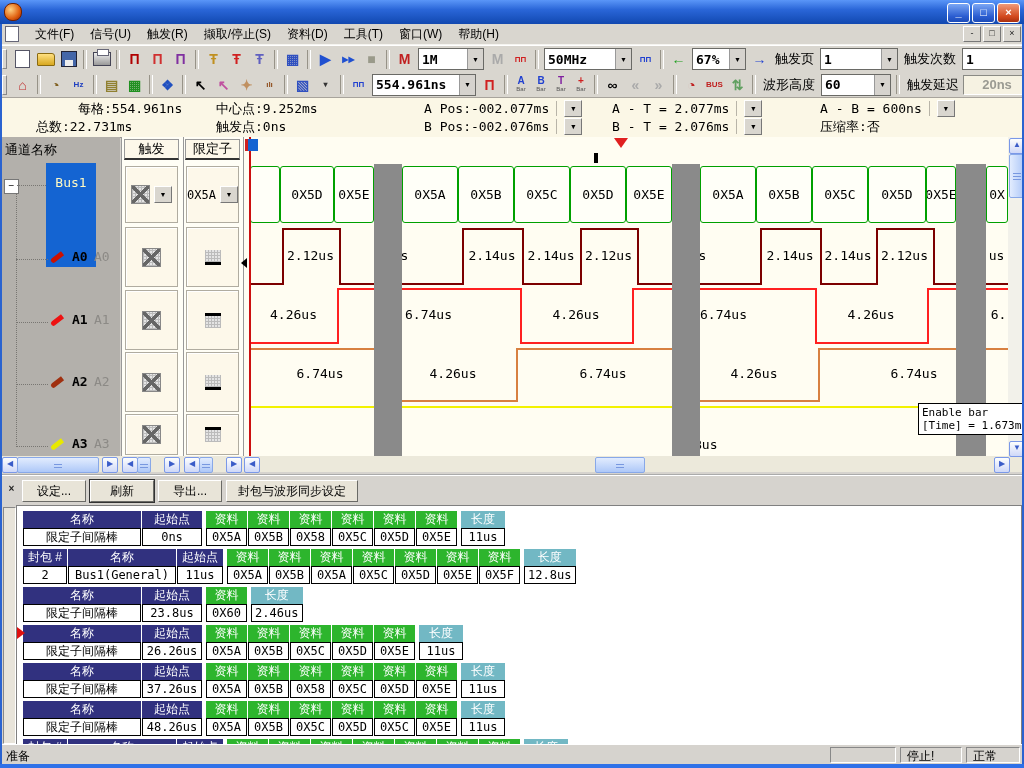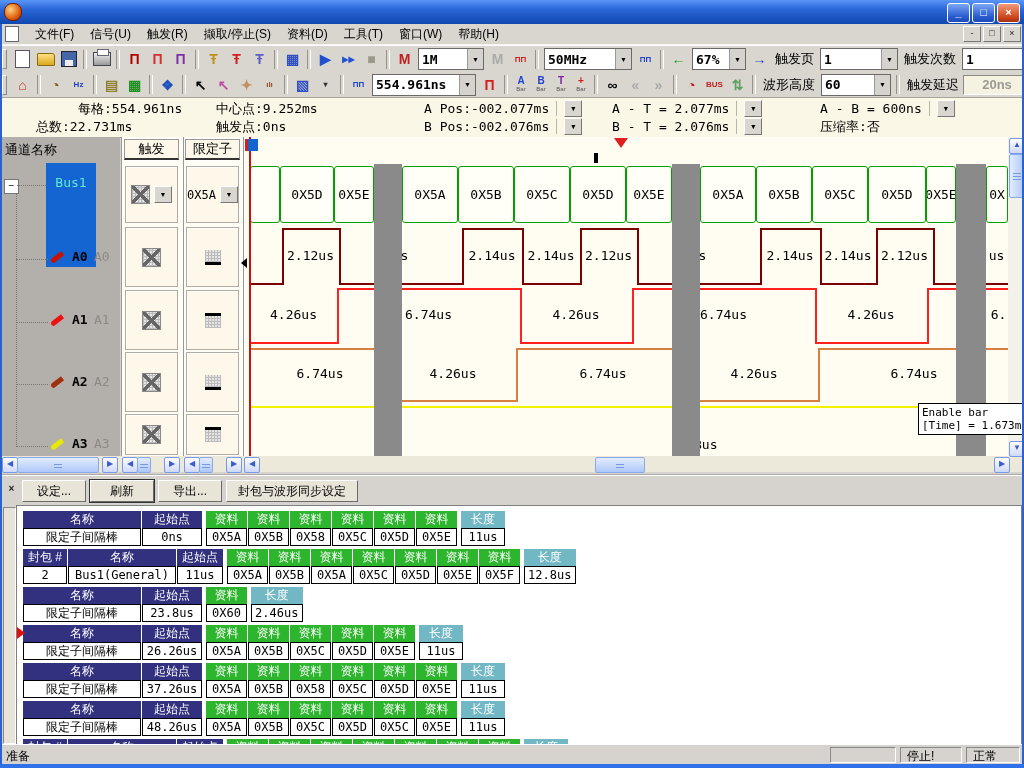--- a/index.html
+++ b/index.html
@@ -52,21 +52,21 @@
   
   .infobar{position:absolute;left:0;top:98px;width:1024px;height:39px;background:#fbf7e6;border-bottom:1px solid #9a968c;}
   .info-cell{position:absolute;white-space:nowrap;display:flex;align-items:center;
     font-family:"DejaVu Sans Mono",monospace;font-size:13px;}
   .dd-btn{width:16px;height:15px;background:#d9d6cf;border:1px solid;border-color:#fff #777 #777 #fff;
     font-size:7px;display:flex;align-items:center;justify-content:center;margin-left:7px;}
   .dd-sep{width:1px;height:15px;background:#b8b4a8;margin-left:7px;}
   
   .chpanel{position:absolute;left:0;top:137px;width:120px;height:319px;background:#b3b0ab;overflow:hidden;}
   .chpanel .hdr{position:absolute;left:5px;top:4px;font-size:13px;}
-  .busbox{position:absolute;left:46px;top:26px;width:50px;height:104px;background:#1464d2;color:#5eead4;
+  .busbox{position:absolute;left:46px;top:26px;width:50px;height:104px;background:#1464d2;color:#fef9c3;
     font-family:"DejaVu Sans Mono",monospace;font-size:13px;text-align:center;padding-top:12px;box-sizing:border-box;}
   .expander{position:absolute;left:4px;top:42px;width:13px;height:13px;background:#fff;border:1px solid #777;
     font-size:10px;line-height:11px;text-align:center;}
   .dotted-v{position:absolute;border-left:1px dotted #787672;}
   .dotted-h{position:absolute;border-top:1px dotted #787672;}
   .ch-label{position:absolute;font-family:"DejaVu Sans Mono",monospace;font-size:13px;font-weight:bold;}
   .ch-alt{position:absolute;font-family:"DejaVu Sans Mono",monospace;font-size:13px;color:#8c8a86;}
   .pen{position:absolute;width:14px;height:5px;border-radius:3px 0 0 3px;transform:rotate(-38deg);}
   
   .colbg{position:absolute;top:137px;height:319px;background:#fffef6;border-left:1px solid #999;border-right:1px solid #999;}

